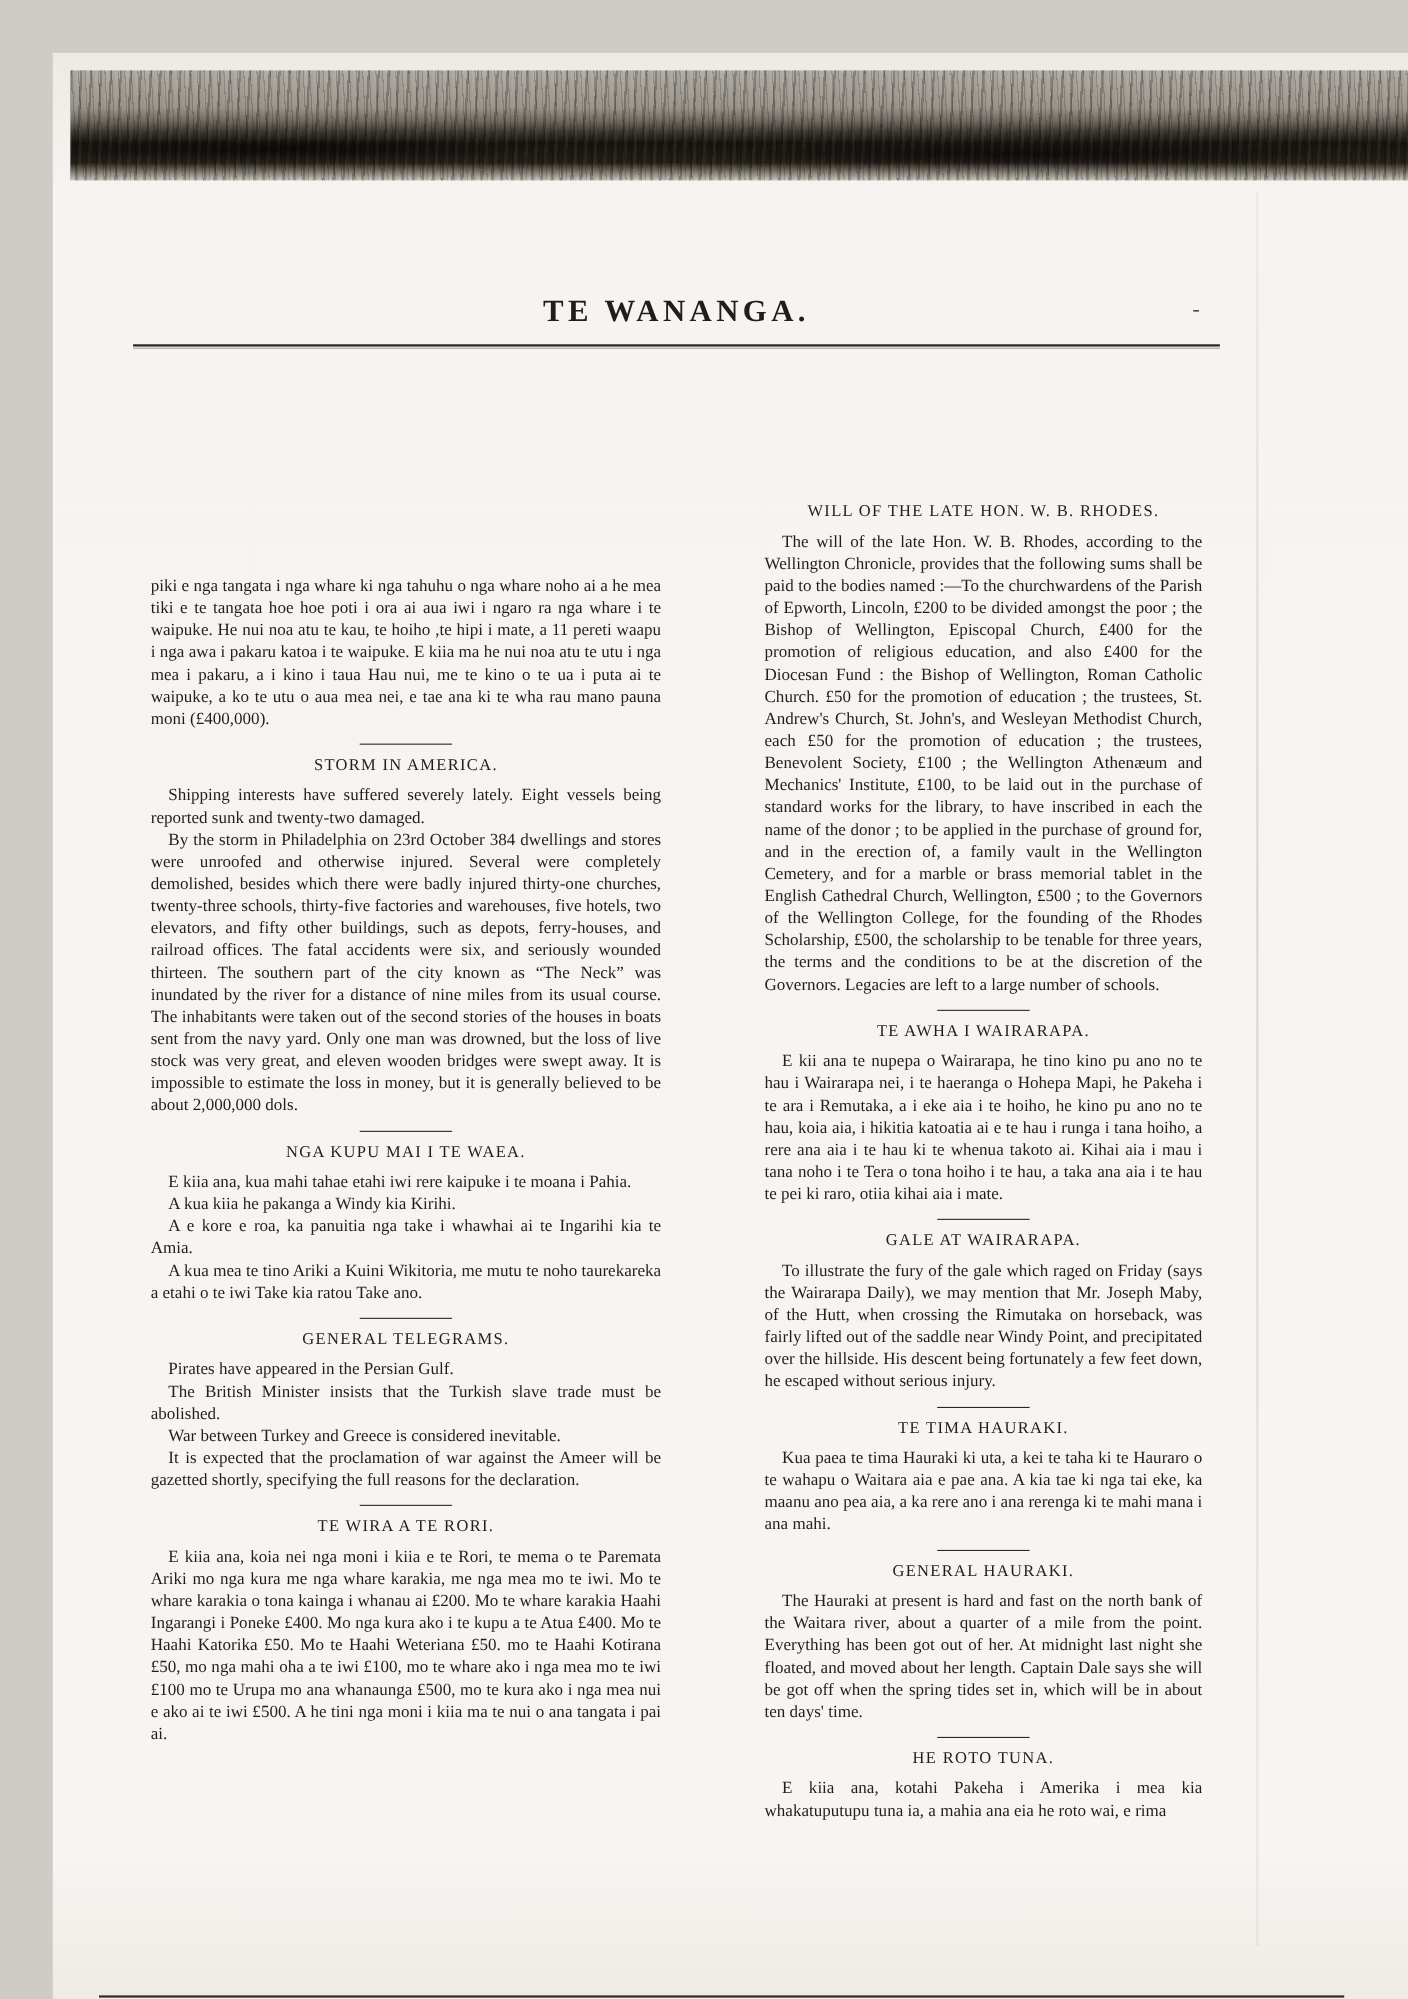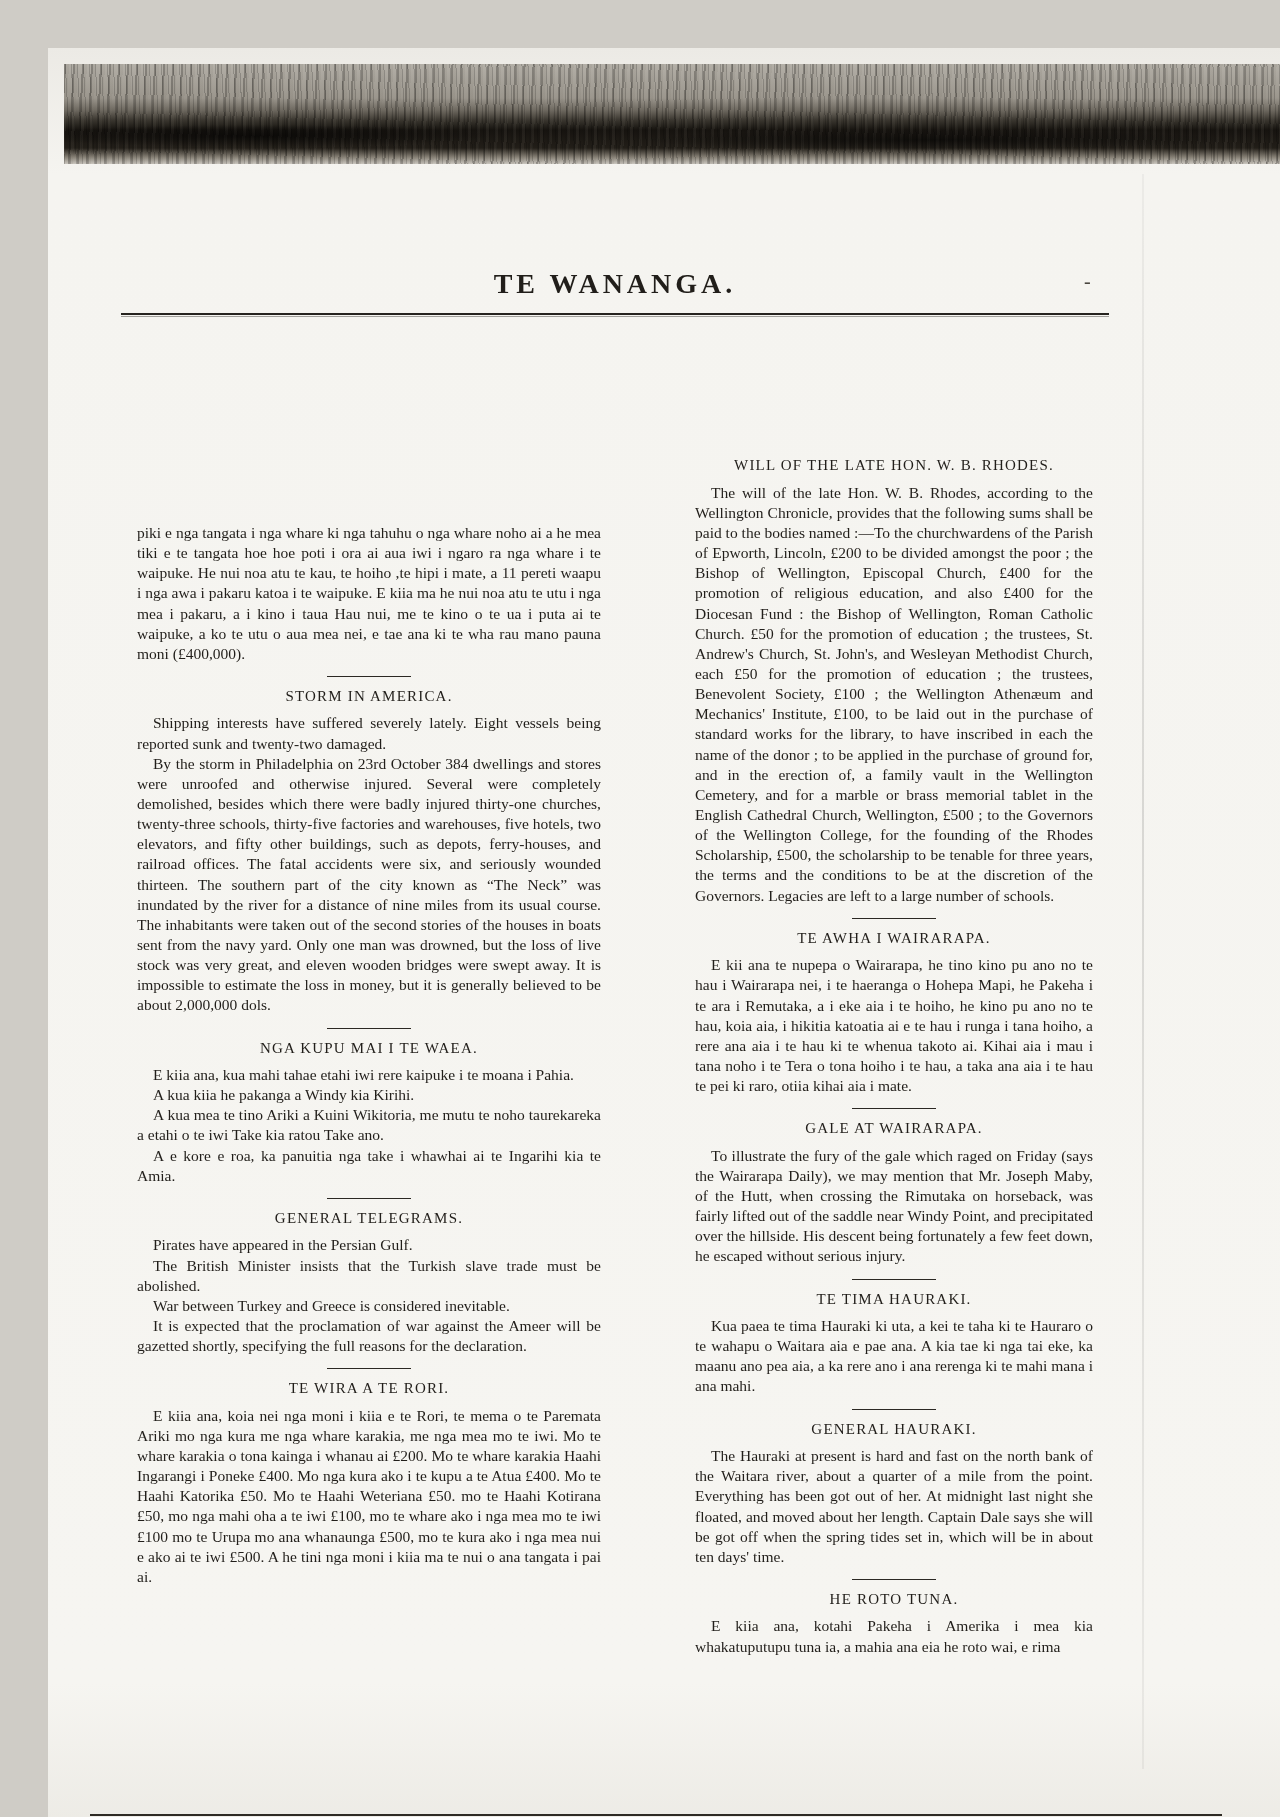--- a/index.html
+++ b/index.html
@@ -98,22 +98,22 @@
     <div class="col col-left">
         <p class="article-paragraph no-indent">piki e nga tangata i nga whare ki nga tahuhu o nga whare noho ai a he mea tiki e te tangata hoe hoe poti i ora ai aua iwi i ngaro ra nga whare i te waipuke. He nui noa atu te kau, te hoiho ,te hipi i mate, a 11 pereti waapu i nga awa i pakaru katoa i te waipuke. E kiia ma he nui noa atu te utu i nga mea i pakaru, a i kino i taua Hau nui, me te kino o te ua i puta ai te waipuke, a ko te utu o aua mea nei, e tae ana ki te wha rau mano pauna moni (£400,000).</p>
         <div class="section-rule"></div>
         <h2 class="article-heading">STORM IN AMERICA.</h2>
         <p class="article-paragraph">Shipping interests have suffered severely lately. Eight vessels being reported sunk and twenty-two damaged.</p>
         <p class="article-paragraph">By the storm in Philadelphia on 23rd October 384 dwellings and stores were unroofed and otherwise injured. Several were completely demolished, besides which there were badly injured thirty-one churches, twenty-three schools, thirty-five factories and warehouses, five hotels, two elevators, and fifty other buildings, such as depots, ferry-houses, and railroad offices. The fatal accidents were six, and seriously wounded thirteen. The southern part of the city known as “The Neck” was inundated by the river for a distance of nine miles from its usual course. The inhabitants were taken out of the second stories of the houses in boats sent from the navy yard. Only one man was drowned, but the loss of live stock was very great, and eleven wooden bridges were swept away. It is impossible to estimate the loss in money, but it is generally believed to be about 2,000,000 dols.</p>
         <div class="section-rule"></div>
         <h2 class="article-heading">NGA KUPU MAI I TE WAEA.</h2>
         <p class="article-paragraph">E kiia ana, kua mahi tahae etahi iwi rere kaipuke i te moana i Pahia.</p>
         <p class="article-paragraph">A kua kiia he pakanga a Windy kia Kirihi.</p>
+        <p class="article-paragraph">A e kore e roa, ka panuitia nga take i whawhai ai te Ingarihi kia te Amia.</p>
         <p class="article-paragraph">A kua mea te tino Ariki a Kuini Wikitoria, me mutu te noho taurekareka a etahi o te iwi Take kia ratou Take ano.</p>
-        <p class="article-paragraph">A e kore e roa, ka panuitia nga take i whawhai ai te Ingarihi kia te Amia.</p>
         <div class="section-rule"></div>
         <h2 class="article-heading">GENERAL TELEGRAMS.</h2>
         <p class="article-paragraph">Pirates have appeared in the Persian Gulf.</p>
         <p class="article-paragraph">The British Minister insists that the Turkish slave trade must be abolished.</p>
         <p class="article-paragraph">War between Turkey and Greece is considered inevitable.</p>
         <p class="article-paragraph">It is expected that the proclamation of war against the Ameer will be gazetted shortly, specifying the full reasons for the declaration.</p>
         <div class="section-rule"></div>
         <h2 class="article-heading">TE WIRA A TE RORI.</h2>
         <p class="article-paragraph">E kiia ana, koia nei nga moni i kiia e te Rori, te mema o te Paremata Ariki mo nga kura me nga whare karakia, me nga mea mo te iwi. Mo te whare karakia o tona kainga i whanau ai £200. Mo te whare karakia Haahi Ingarangi i Poneke £400. Mo nga kura ako i te kupu a te Atua £400. Mo te Haahi Katorika £50. Mo te Haahi Weteriana £50. mo te Haahi Kotirana £50, mo nga mahi oha a te iwi £100, mo te whare ako i nga mea mo te iwi £100 mo te Urupa mo ana whanaunga £500, mo te kura ako i nga mea nui e ako ai te iwi £500. A he tini nga moni i kiia ma te nui o ana tangata i pai ai.</p>
       </div>

